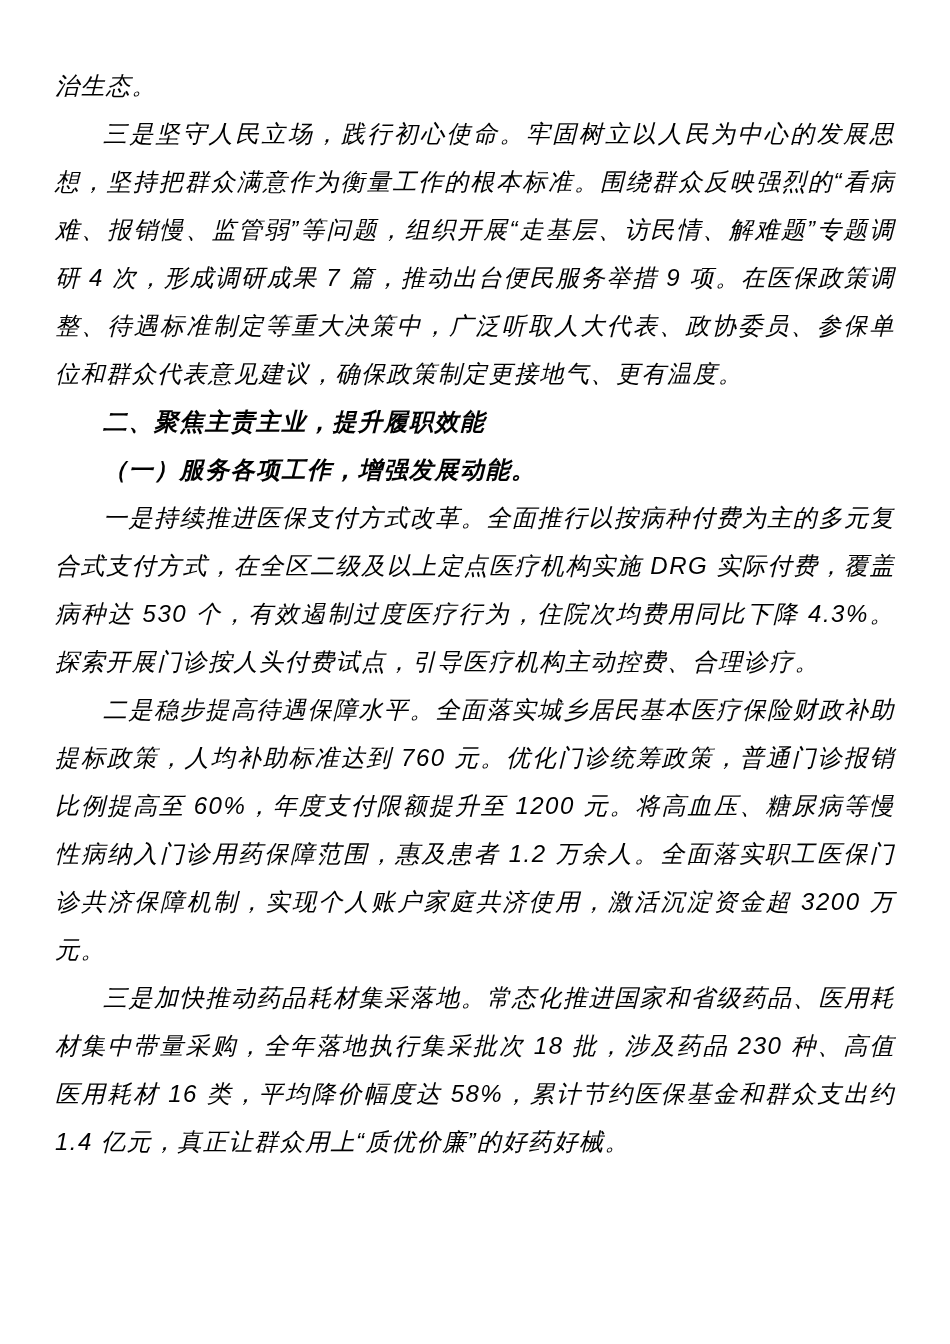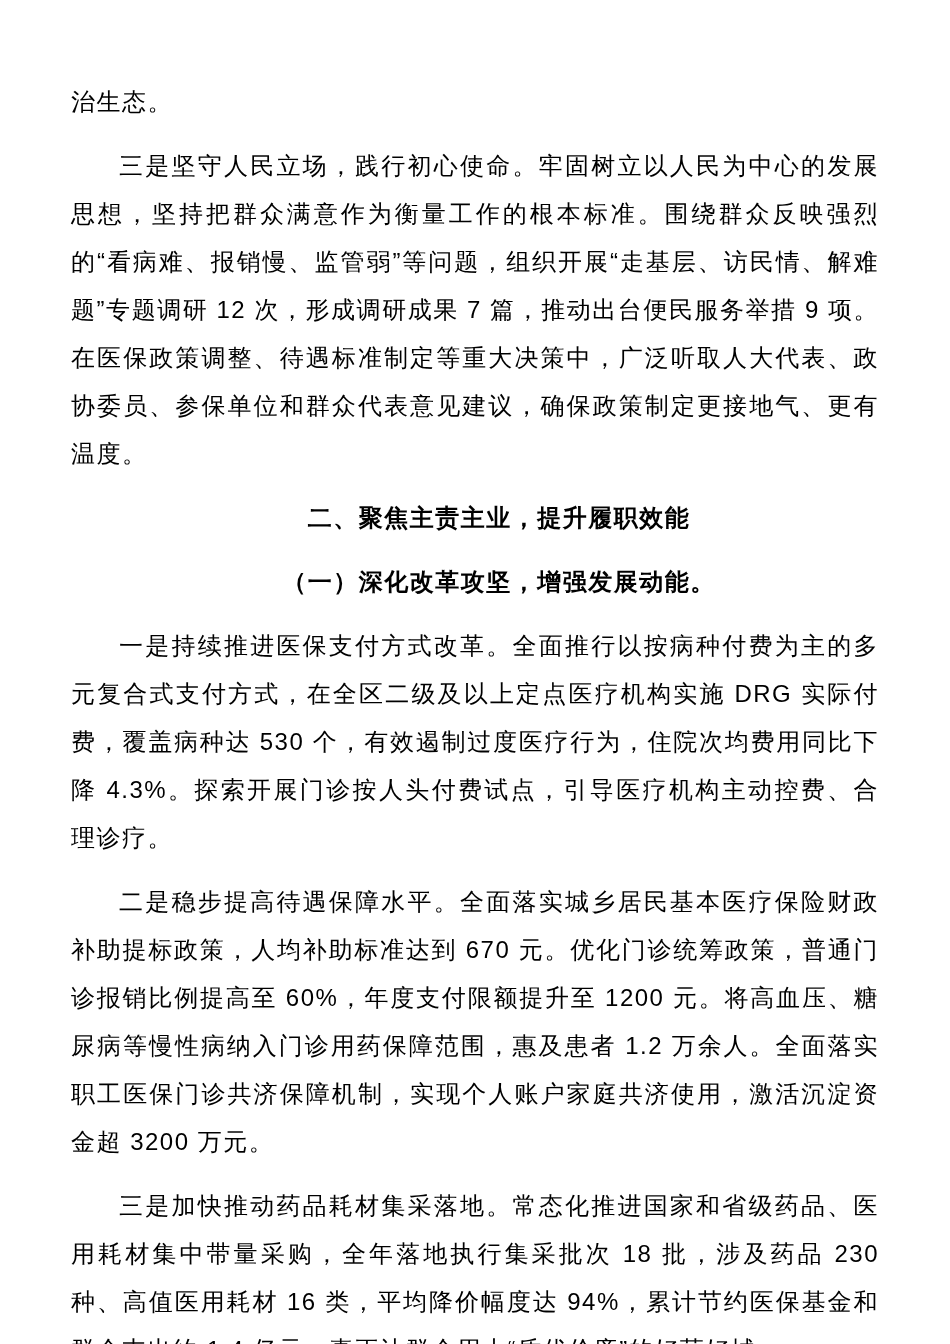--- a/index.html
+++ b/index.html
@@ -20,36 +20,37 @@
     background: #ffffff;
     color: #000000;
     font-family: "Liberation Sans", sans-serif;
     font-size: 24px;
     line-height: 48px;
     text-align: justify;
     text-justify: inter-character;
     letter-spacing: 1.5px;
   }
   .para {
-    margin: 16px;
+    margin: 0;
     padding: 0;
     text-indent: 2em;
+    font-style: italic;
   }
   .para.no-indent {
     text-indent: 0;
   }
   .para.heading {
     font-weight: 700;
-    text-align: center;
+    text-align: left;
   }
 </style>
 </head>
 <body>
 
 <div class="page">
   <p class="para no-indent">治生态。</p>
-  <p class="para">三是坚守人民立场，践行初心使命。牢固树立以人民为中心的发展思想，坚持把群众满意作为衡量工作的根本标准。围绕群众反映强烈的“看病难、报销慢、监管弱”等问题，组织开展“走基层、访民情、解难题”专题调研 12 次，形成调研成果 7 篇，推动出台便民服务举措 9 项。在医保政策调整、待遇标准制定等重大决策中，广泛听取人大代表、政协委员、参保单位和群众代表意见建议，确保政策制定更接地气、更有温度。</p>
+  <p class="para">三是坚守人民立场，践行初心使命。牢固树立以人民为中心的发展思想，坚持把群众满意作为衡量工作的根本标准。围绕群众反映强烈的“看病难、报销慢、监管弱”等问题，组织开展“走基层、访民情、解难题”专题调研 4 次，形成调研成果 7 篇，推动出台便民服务举措 9 项。在医保政策调整、待遇标准制定等重大决策中，广泛听取人大代表、政协委员、参保单位和群众代表意见建议，确保政策制定更接地气、更有温度。</p>
   <p class="para heading">二、聚焦主责主业，提升履职效能</p>
-  <p class="para heading">（一）深化改革攻坚，增强发展动能。</p>
+  <p class="para heading">（一）服务各项工作，增强发展动能。</p>
   <p class="para">一是持续推进医保支付方式改革。全面推行以按病种付费为主的多元复合式支付方式，在全区二级及以上定点医疗机构实施 DRG 实际付费，覆盖病种达 530 个，有效遏制过度医疗行为，住院次均费用同比下降 4.3%。探索开展门诊按人头付费试点，引导医疗机构主动控费、合理诊疗。</p>
-  <p class="para">二是稳步提高待遇保障水平。全面落实城乡居民基本医疗保险财政补助提标政策，人均补助标准达到 670 元。优化门诊统筹政策，普通门诊报销比例提高至 60%，年度支付限额提升至 1200 元。将高血压、糖尿病等慢性病纳入门诊用药保障范围，惠及患者 1.2 万余人。全面落实职工医保门诊共济保障机制，实现个人账户家庭共济使用，激活沉淀资金超 3200 万元。</p>
-  <p class="para">三是加快推动药品耗材集采落地。常态化推进国家和省级药品、医用耗材集中带量采购，全年落地执行集采批次 18 批，涉及药品 230 种、高值医用耗材 16 类，平均降价幅度达 94%，累计节约医保基金和群众支出约 1.4 亿元，真正让群众用上“质优价廉”的好药好械。</p>
+  <p class="para">二是稳步提高待遇保障水平。全面落实城乡居民基本医疗保险财政补助提标政策，人均补助标准达到 760 元。优化门诊统筹政策，普通门诊报销比例提高至 60%，年度支付限额提升至 1200 元。将高血压、糖尿病等慢性病纳入门诊用药保障范围，惠及患者 1.2 万余人。全面落实职工医保门诊共济保障机制，实现个人账户家庭共济使用，激活沉淀资金超 3200 万元。</p>
+  <p class="para">三是加快推动药品耗材集采落地。常态化推进国家和省级药品、医用耗材集中带量采购，全年落地执行集采批次 18 批，涉及药品 230 种、高值医用耗材 16 类，平均降价幅度达 58%，累计节约医保基金和群众支出约 1.4 亿元，真正让群众用上“质优价廉”的好药好械。</p>
 </div>
 
 </body></html>

